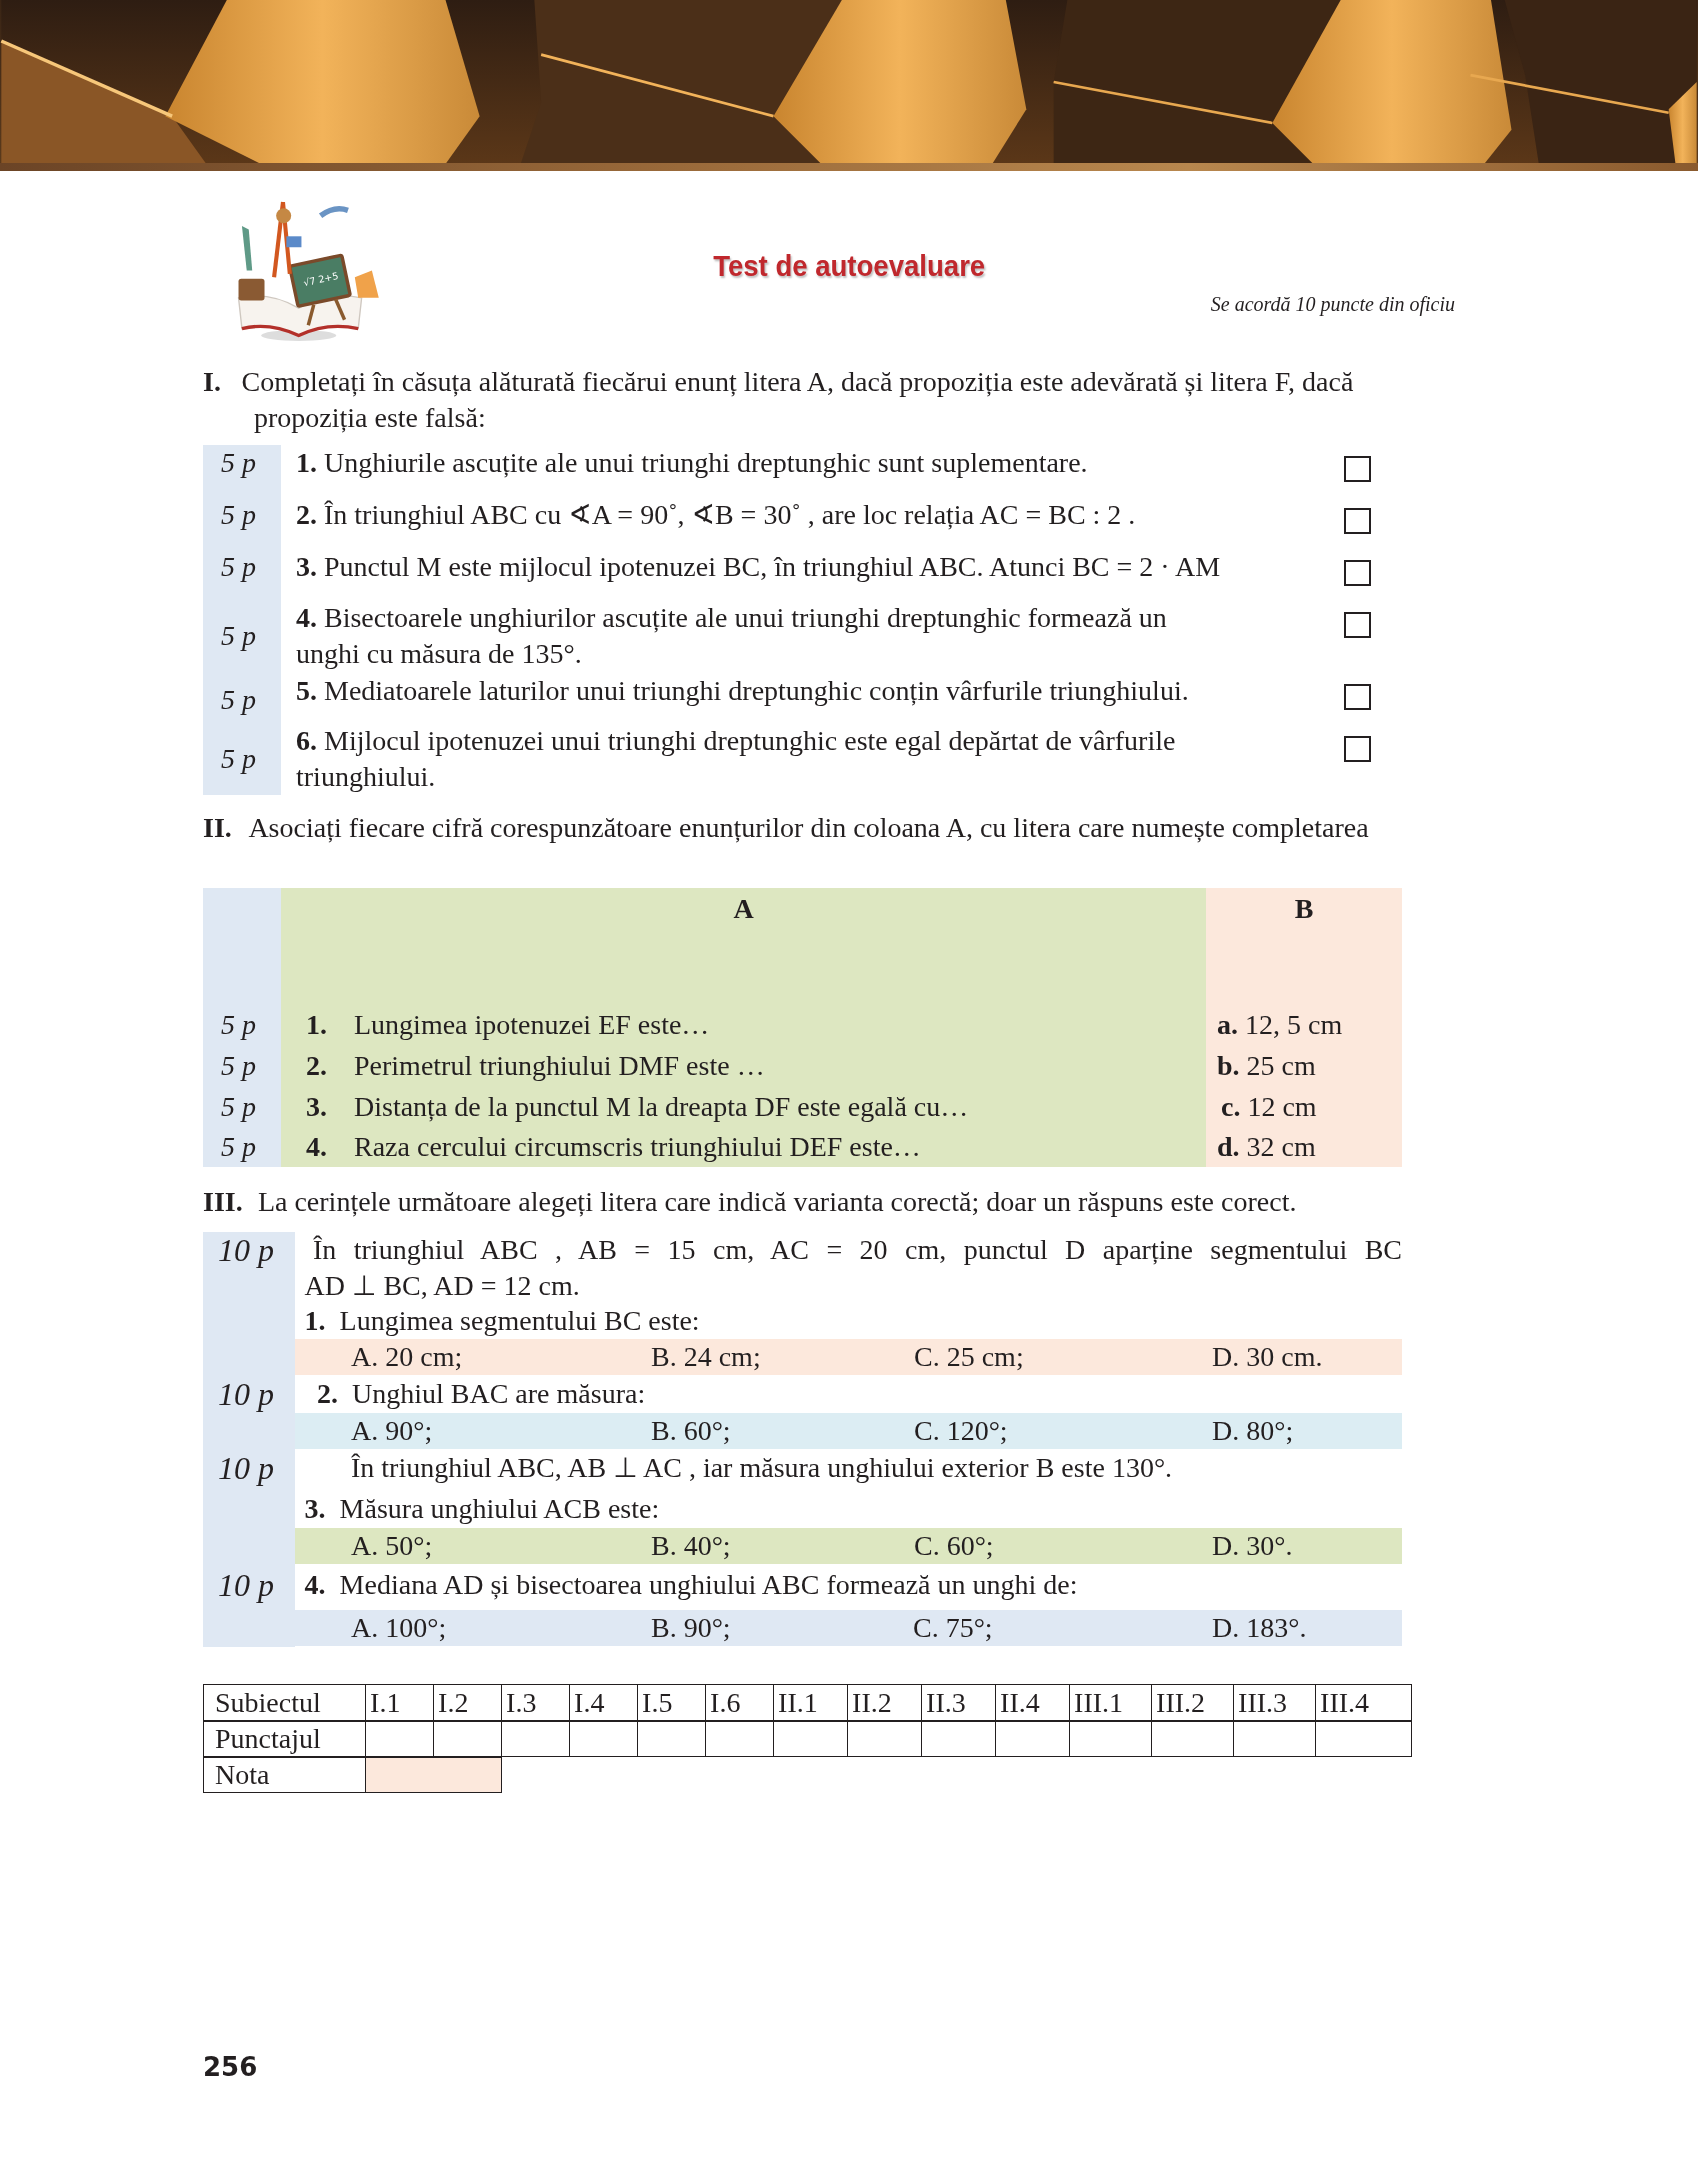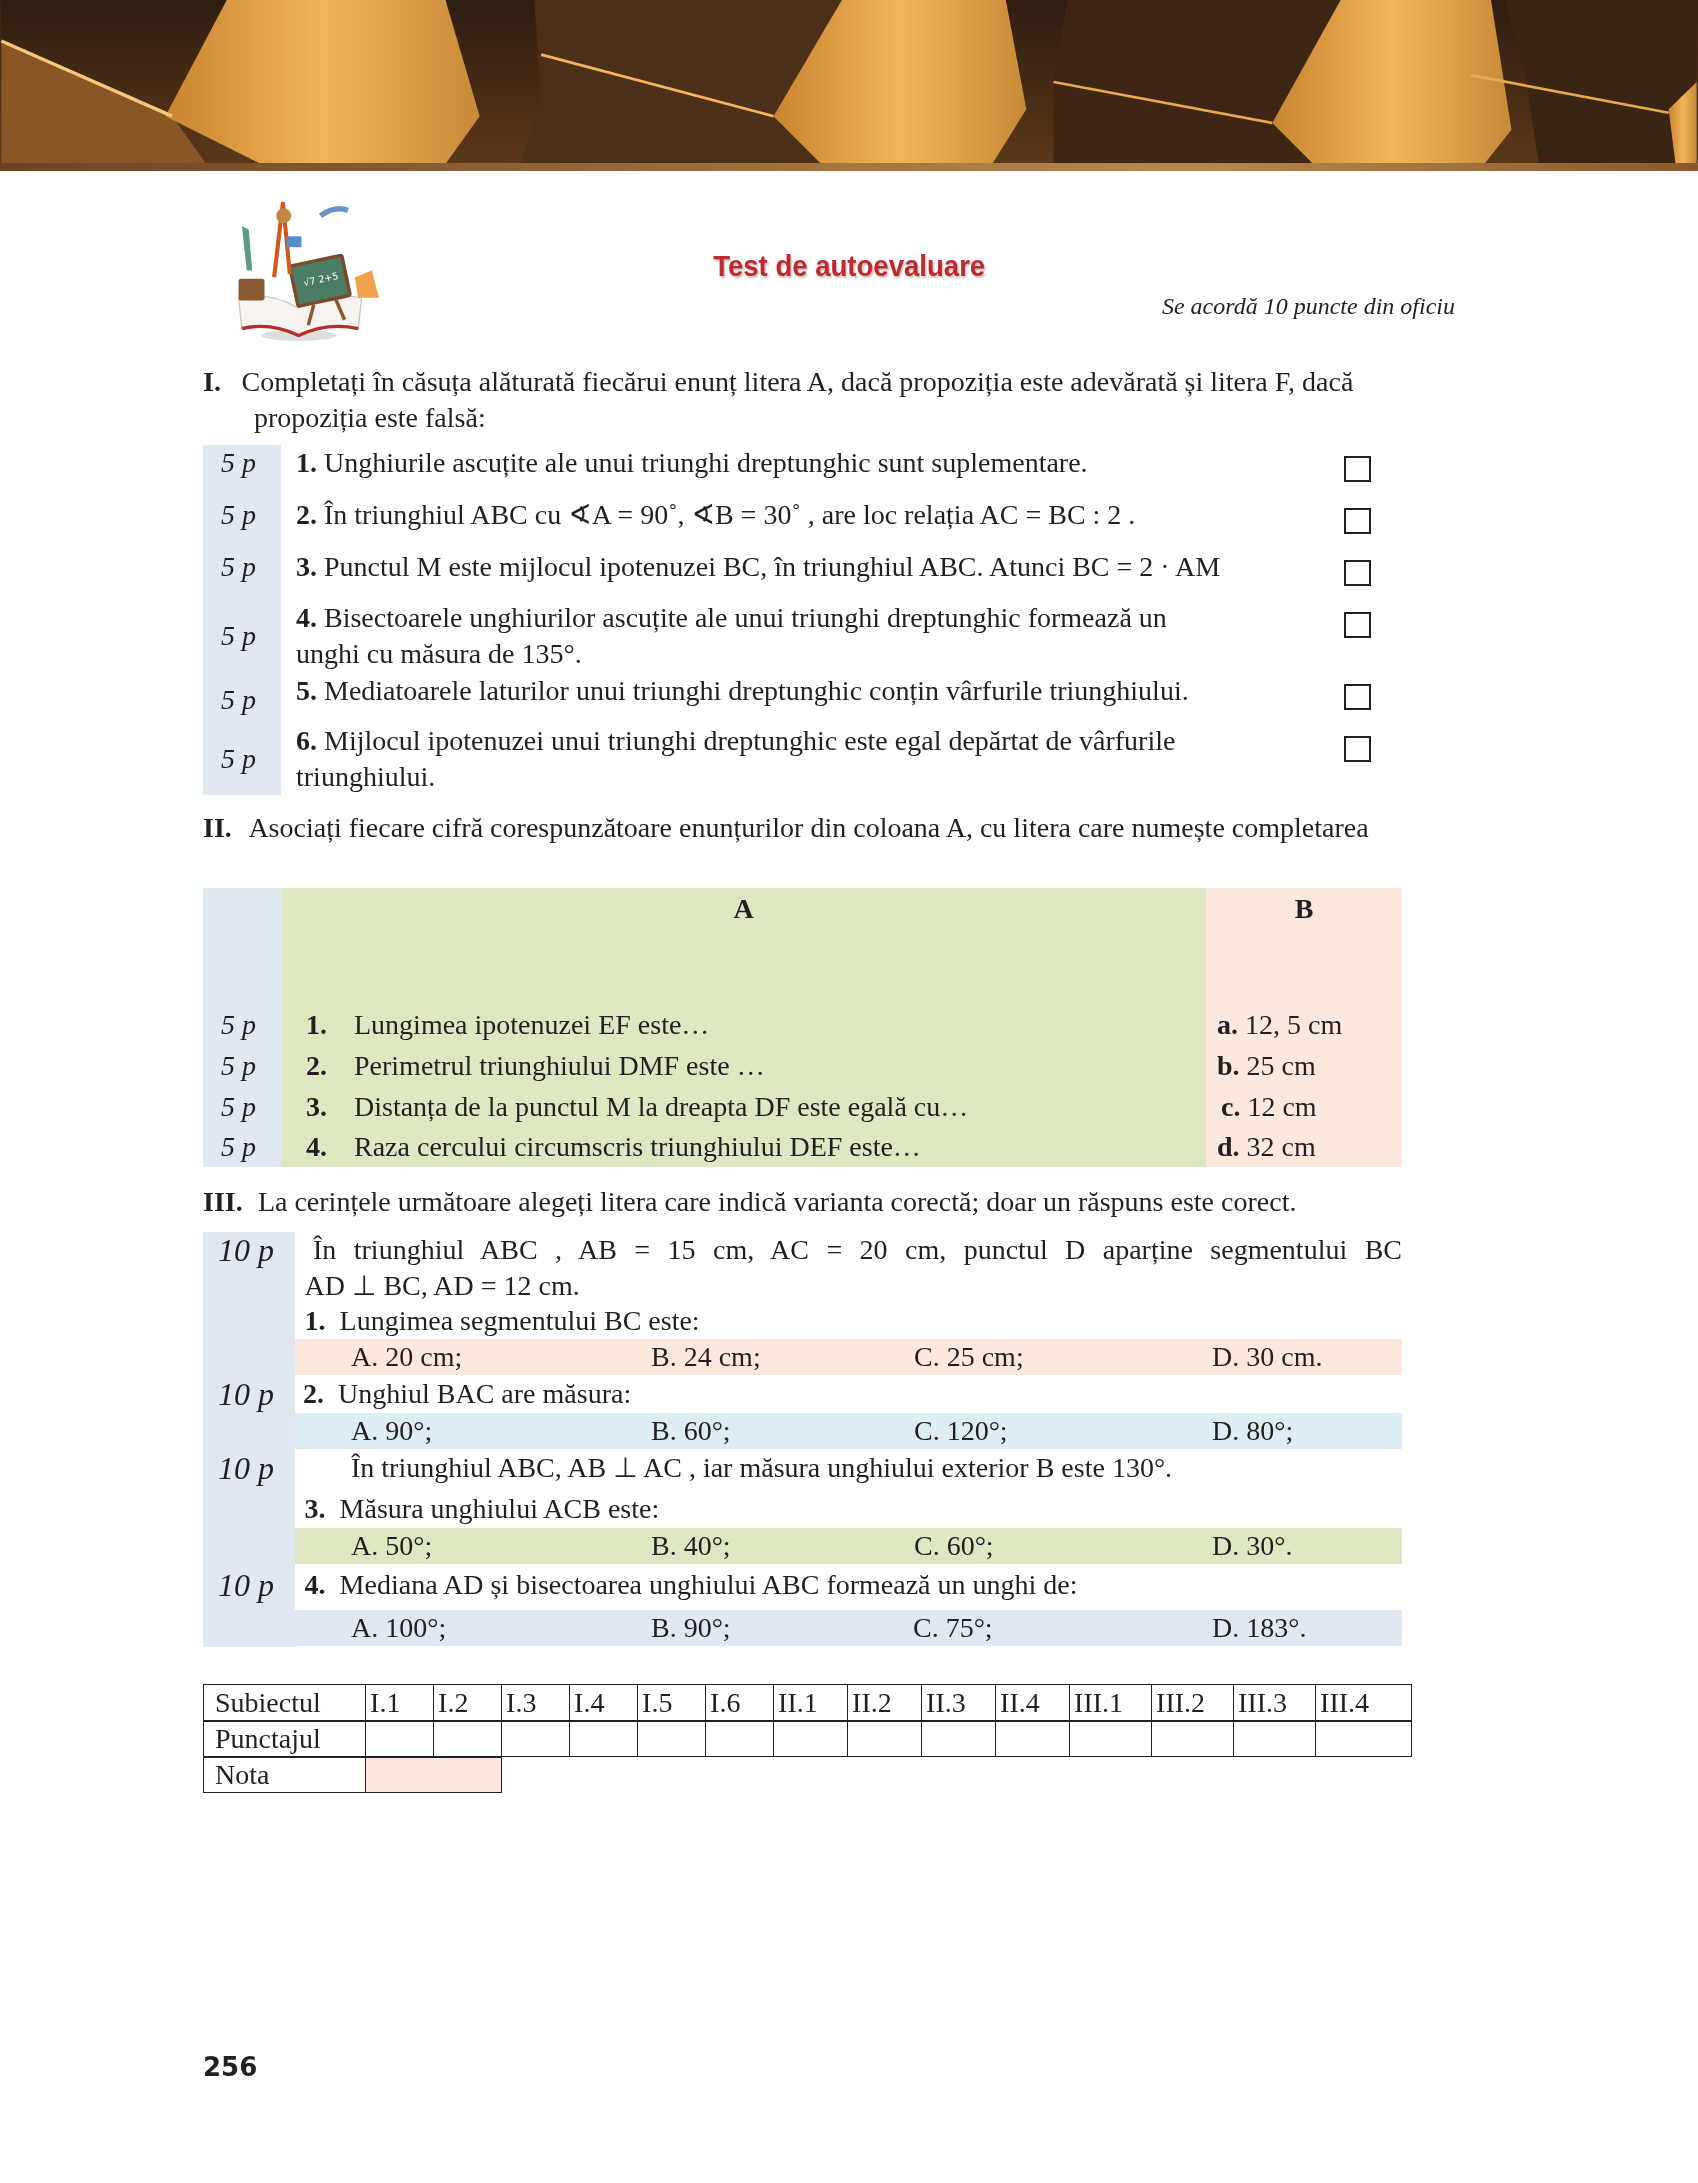--- a/index.html
+++ b/index.html
@@ -13,21 +13,21 @@
   .banner-band { position: absolute; left: 0; top: 163px; width: 1698px; height: 8.2px;
     background: linear-gradient(90deg, #6b4426 0%, #9a6a3a 40%, #b8874e 70%, #8a5a2e 100%); }
 
   
   .logo { position: absolute; left: 218px; top: 195px; width: 171px; height: 151px; }
 
   .title { position: absolute; left: 0; width: 1698px; top: 250px; text-align: center;
     font-family: "Liberation Sans", sans-serif; font-weight: bold; font-size: 29px; color: #c0282d;
     text-shadow: 1.4px 2.1px 2.1px rgba(0,0,0,0.25); letter-spacing: 0px; }
   .title span { display: inline-block; transform: scaleX(0.95); }
-  .subtitle { position: absolute; right: 243px; top: 293px; font-style: italic; font-size: 24px; color: #231f20; }
+  .subtitle { position: absolute; right: 243px; top: 293px; font-style: italic; font-size: 20px; color: #231f20; }
 
   
   .sec-head { position: absolute; left: 203px; font-size: 28px; line-height: 36px; width: 1300px; }
   .sec-head .num { font-weight: bold; display: inline-block; }
   .sec-head .cont { padding-left: 51px; }
   .it { font-style: italic; }
 
   
   .s1-pcol { position: absolute; left: 203px; top: 445px; width: 78px; height: 350px; background: #dfe8f3; }
   .s1-row { position: absolute; left: 203px; width: 1218px; font-size: 28px; line-height: 36px; }
@@ -223,21 +223,21 @@
     <b>1.</b>&nbsp;&nbsp;<span>Lungimea segmentului BC este:</span>
   </div>
   <div class="opts bg-peach" style="top:107px;">
     <span class="opt o0">A.   20 cm;</span>
     <span class="opt o1">B.  24 cm;</span>
     <span class="opt o2">C.  25 cm;</span>
     <span class="opt o3">D.  30 cm.</span>
   </div>
 
   <div class="pts it" style="top:144px;">10 p</div>
-  <div class="line" style="top:144px; padding-left:8px;">
+  <div class="line" style="top:144px; padding-left:22px;">
     <b>2.</b>&nbsp;&nbsp;<span>Unghiul  BAC are măsura:</span>
   </div>
   <div class="opts bg-lblue" style="top:181px;">
     <span class="opt o0">A.  90°;</span>
     <span class="opt o1">B.  60°;</span>
     <span class="opt o2">C.  120°;</span>
     <span class="opt o3">D.  80°;</span>
   </div>
 
   <div class="pts it" style="top:218px;">10 p</div>

